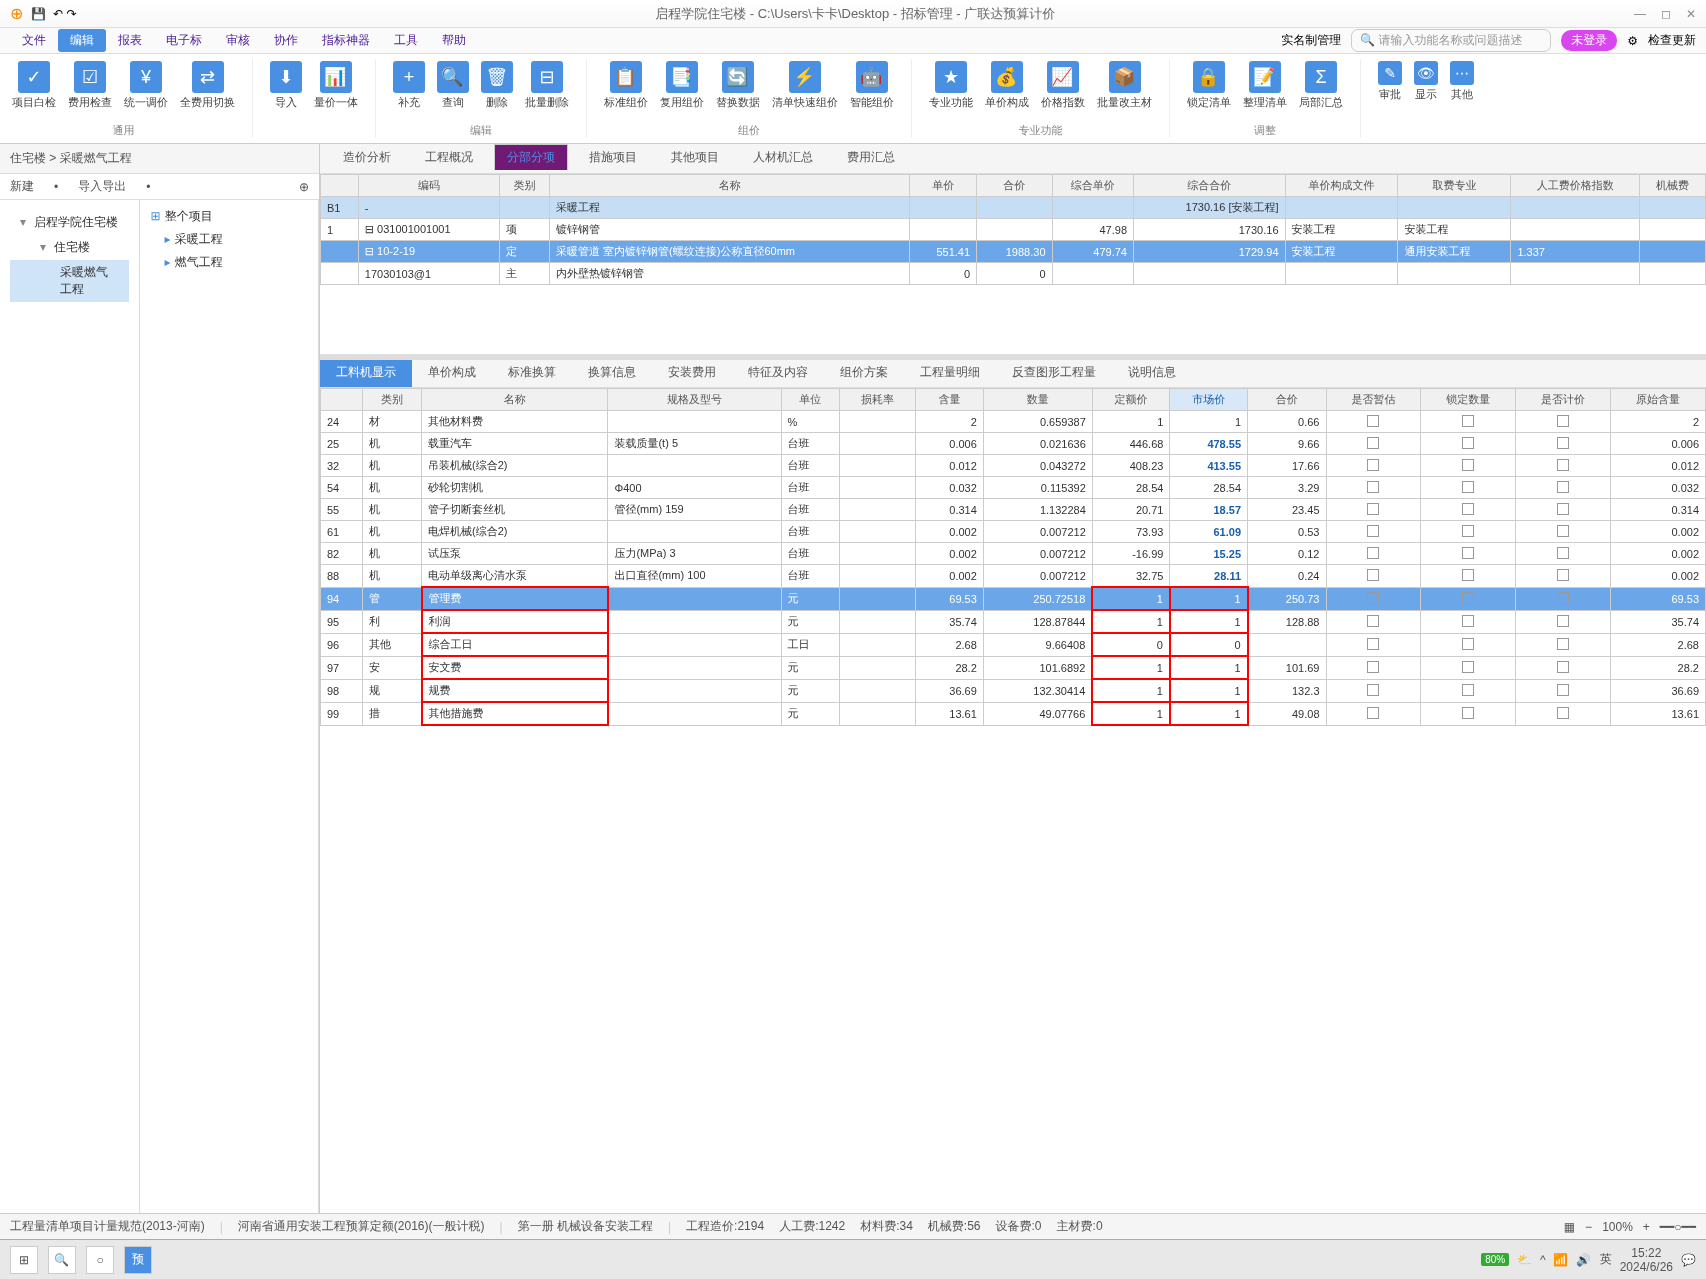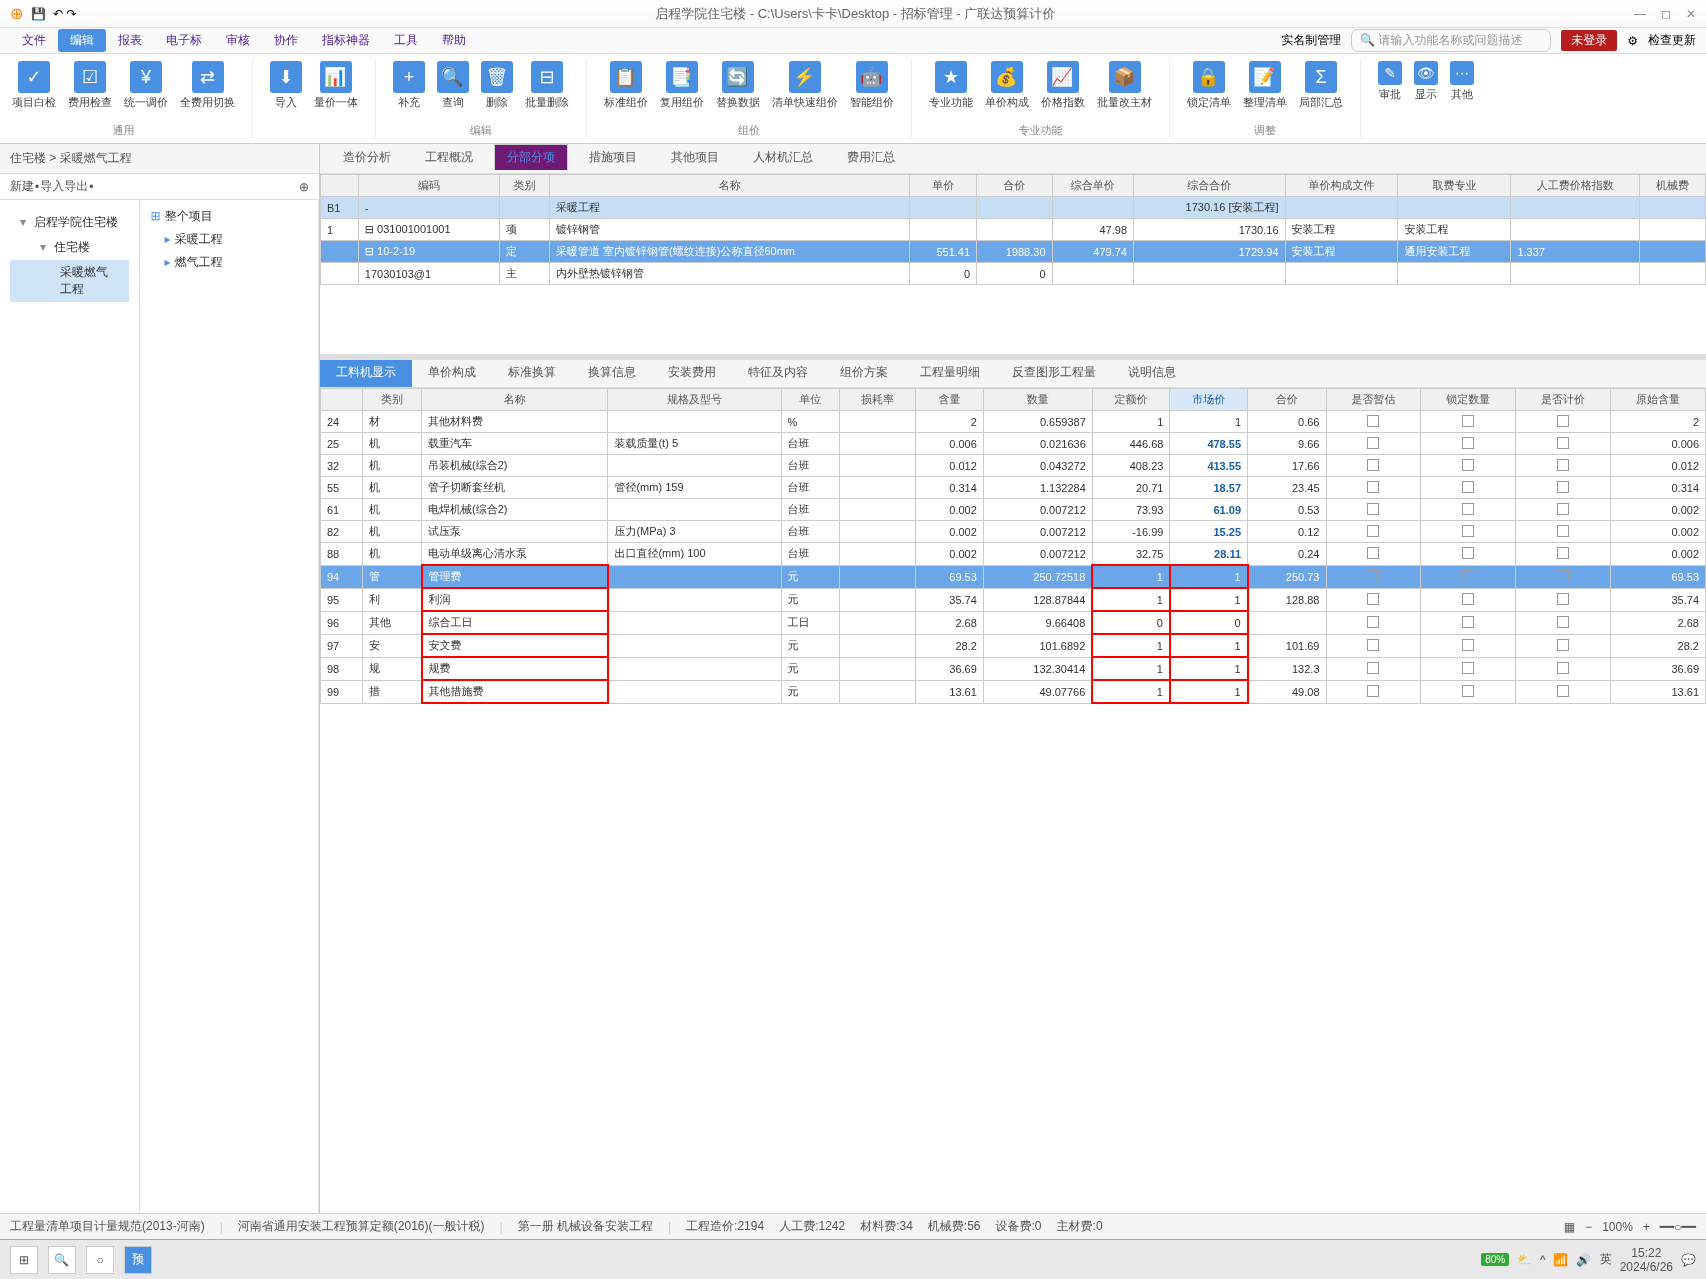--- a/index.html
+++ b/index.html
@@ -7,35 +7,35 @@
 .app{background:#fff;width:100%;height:100%;display:flex;flex-direction:column}
 .titlebar{background:linear-gradient(#fff,#f8f8f8);height:28px;display:flex;align-items:center;padding:0 10px;border-bottom:1px solid #ddd}
 .titlebar .logo{color:#ff8800;font-size:16px;margin-right:8px}
 .titlebar .title{flex:1;text-align:center;color:#666;font-size:13px}
 .titlebar .winbtns{display:flex;gap:15px;color:#888}
 .menubar{background:#fafafa;height:26px;display:flex;align-items:center;padding:0 10px;border-bottom:1px solid #ddd}
 .menubar .m{padding:3px 12px;color:#4c1d95;cursor:pointer}
 .menubar .m.active{background:#4a90e2;color:#fff;border-radius:3px}
 .menubar .right{margin-left:auto;display:flex;align-items:center;gap:10px}
 .menubar .search{border:1px solid #ccc;padding:2px 8px;width:200px;border-radius:7px;color:#999}
-.menubar .login{background:#b91c1c;color:#fff;padding:2px 10px;border-radius:2px}
+.menubar .login{background:#d946ef;color:#fff;padding:2px 10px;border-radius:10px}
 .ribbon{background:#fff;height:90px;display:flex;border-bottom:1px solid #ccc;padding:5px 10px}
 .rgroup{display:flex;flex-direction:column;margin-right:15px;border-right:1px solid #eee;padding-right:15px}
 .rgroup:last-child{border:0}
 .ricons{display:flex;gap:8px;flex:1;align-items:flex-start;flex-wrap:wrap}
 .ritem{display:flex;flex-direction:column;align-items:center;gap:2px;padding:2px;cursor:pointer}
 .ritem .ic{width:32px;height:32px;background:#4a90e2;border-radius:3px;display:flex;align-items:center;justify-content:center;color:#fff;font-size:18px}
 .ritem.sm .ic{width:24px;height:24px;font-size:14px}
 .ritem .lb{color:#444;font-size:11px;white-space:nowrap}
 .rgroup .gname{text-align:center;color:#888;font-size:11px;margin-top:3px}
 .body{flex:1;display:flex;overflow:hidden}
 .leftpane{width:320px;border-right:1px solid #ccc;display:flex;flex-direction:column}
 .subtabs{display:flex;background:#f5f5f5;border-bottom:1px solid #ddd;padding:0 10px;gap:20px;height:30px;align-items:center}
 .subtabs .st{color:#555;cursor:pointer}
-.lefttools{display:flex;align-items:center;padding:4px 10px;gap:1px;border-bottom:1px solid #ddd}
+.lefttools{display:flex;align-items:center;padding:4px 10px;gap:20px;border-bottom:1px solid #ddd}
 .lefttools span{color:#555}
 .tree{padding:10px}
 .tree .node{padding:4px 10px;cursor:pointer;color:#333}
 .tree .node.active{background:#d0e4f8}
 .tree .indent1{padding-left:30px}
 .tree .indent2{padding-left:50px}
 .tree .ic{display:inline-block;width:10px;margin-right:4px;color:#888}
 .rightpane{flex:1;display:flex;flex-direction:column;overflow:hidden}
 .rsubtab{display:flex;background:#f5f5f5;border-bottom:1px solid #ddd;height:30px;align-items:flex-start;padding-left:10px;gap:8px}
 .rsubtab .t{padding:4px 12px;color:#555;cursor:pointer;border:1px solid transparent}
@@ -440,20 +440,37 @@
                   <td class="num">0.043272</td>
                   <td class="num">408.23</td>
                   <td class="num blueval">413.55</td>
                   <td class="num">17.66</td>
                   <td class="ctr"><span class="chk"></span></td>
                   <td class="ctr"><span class="chk"></span></td>
                   <td class="ctr"><span class="chk"></span></td>
                   <td class="num">0.012</td>
                 </tr>
                 <tr>
+                  <td>54</td>
+                  <td>机</td>
+                  <td>砂轮切割机</td>
+                  <td>Φ400</td>
+                  <td>台班</td>
+                  <td></td>
+                  <td class="num">0.032</td>
+                  <td class="num">0.115392</td>
+                  <td class="num">28.54</td>
+                  <td class="num">28.54</td>
+                  <td class="num">3.29</td>
+                  <td class="ctr"><span class="chk"></span></td>
+                  <td class="ctr"><span class="chk"></span></td>
+                  <td class="ctr"><span class="chk"></span></td>
+                  <td class="num">0.032</td>
+                </tr>
+                <tr>
                   <td>55</td>
                   <td>机</td>
                   <td>管子切断套丝机</td>
                   <td>管径(mm) 159</td>
                   <td>台班</td>
                   <td></td>
                   <td class="num">0.314</td>
                   <td class="num">1.132284</td>
                   <td class="num">20.71</td>
                   <td class="num blueval">18.57</td>

